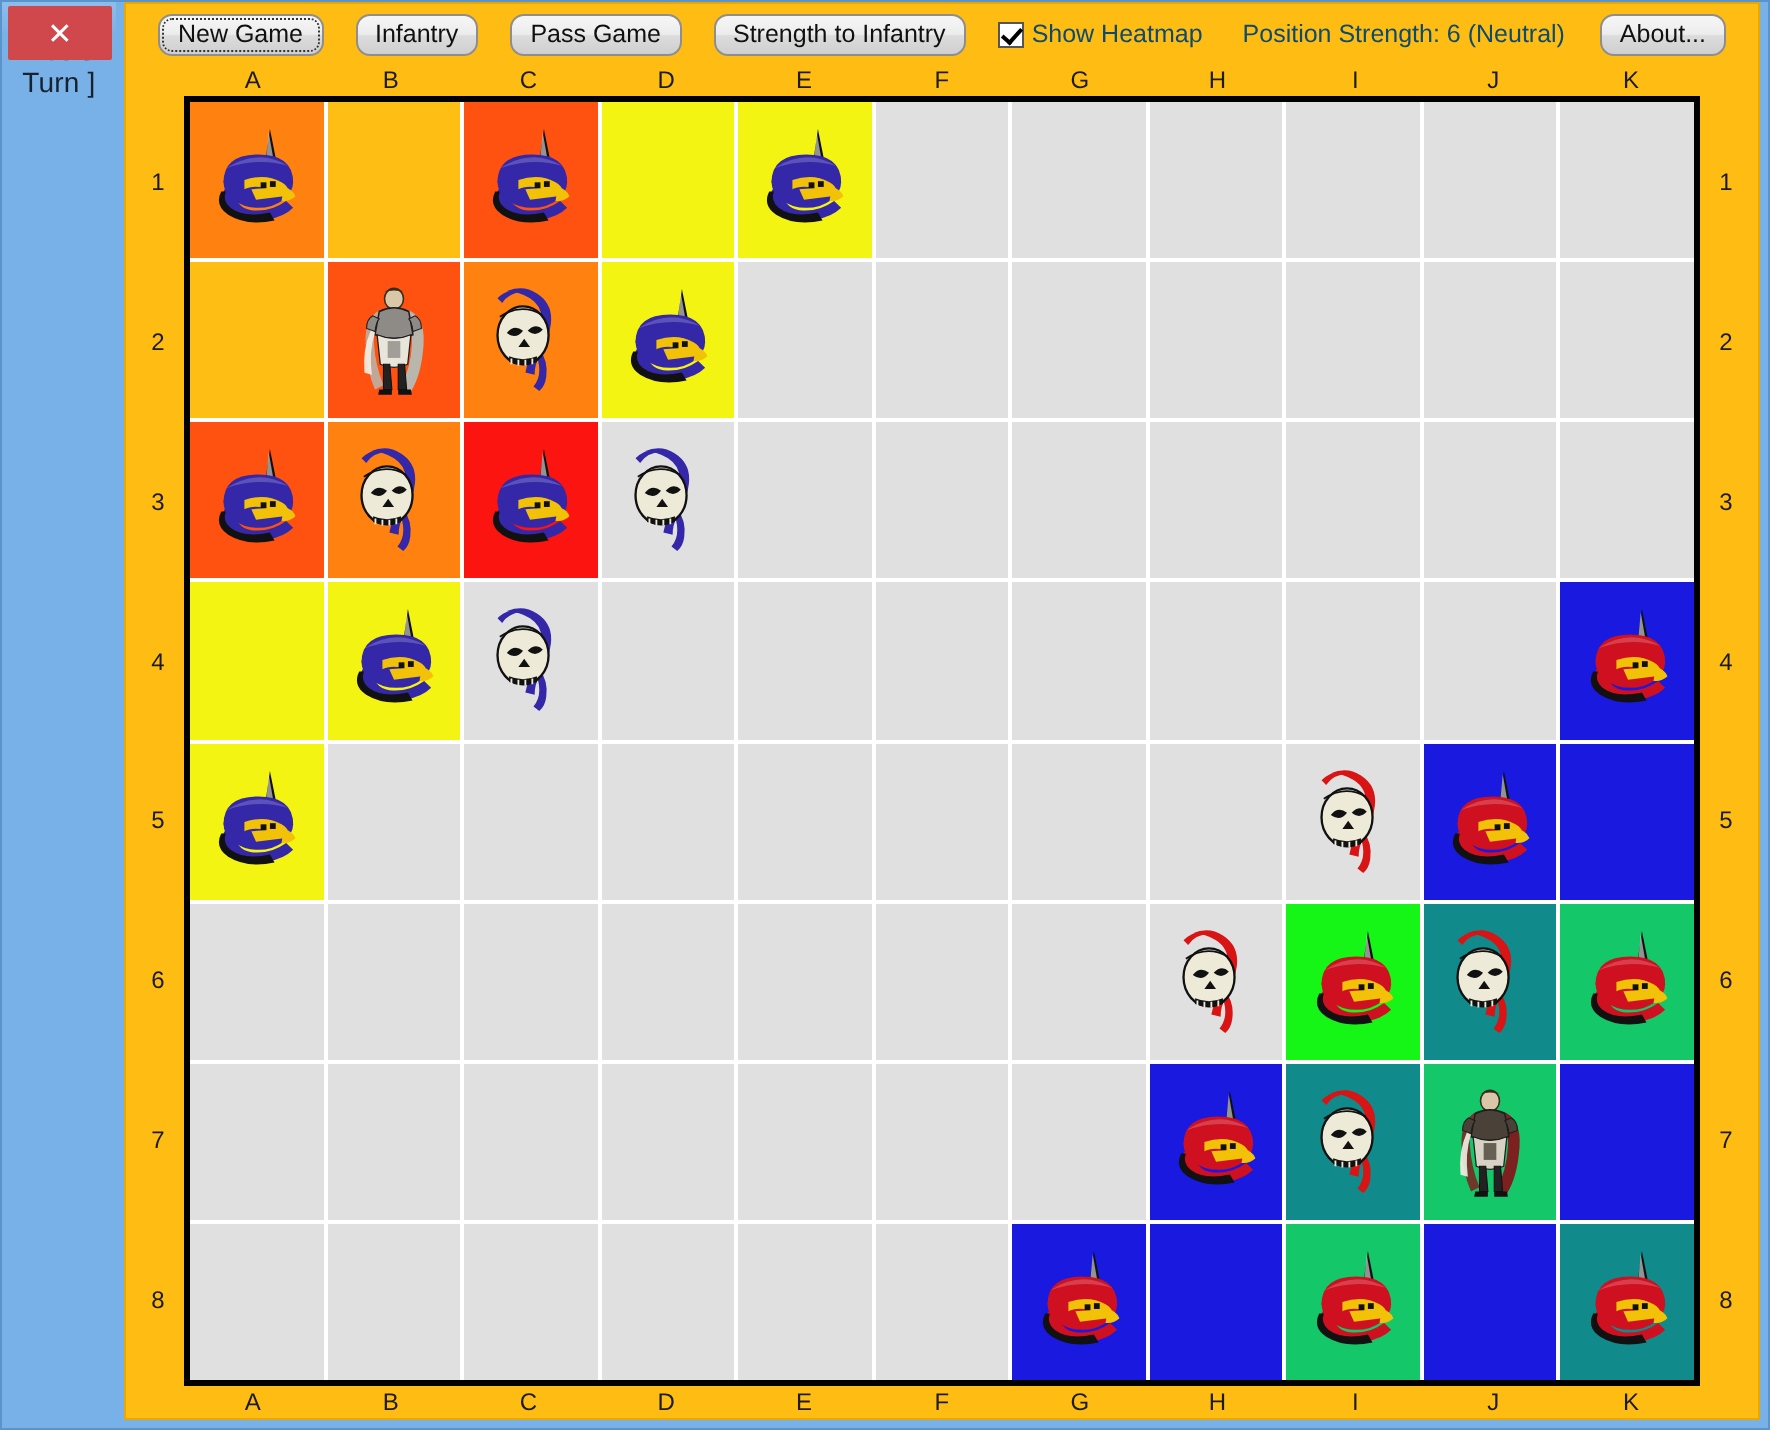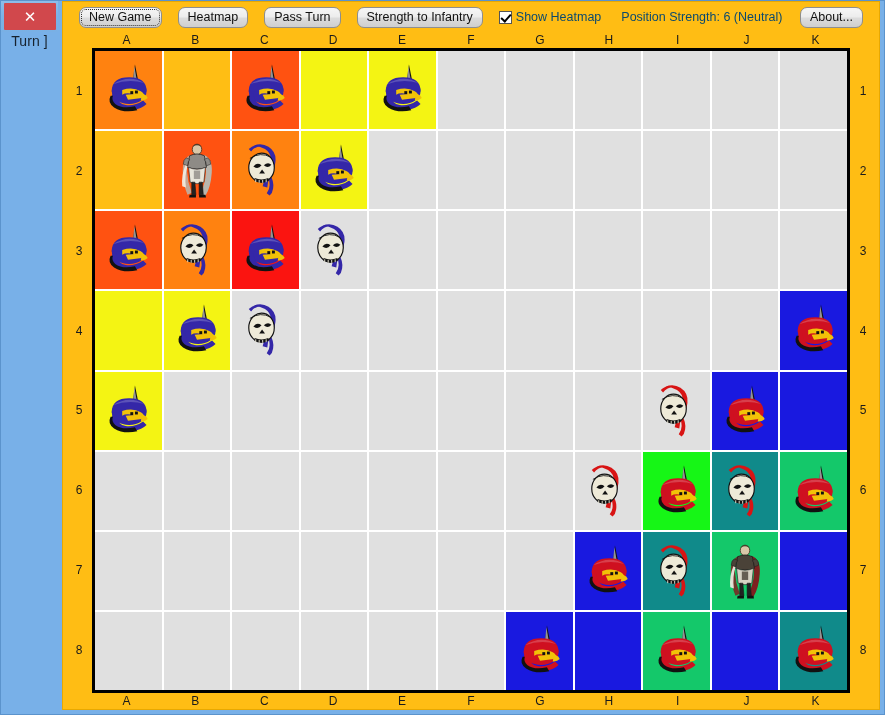--- a/index.html
+++ b/index.html
@@ -200,22 +200,22 @@
           <div class="bar-max"></div>
         </div>
       <div id="btn-close">✕</div>
     </div>
   </div>
 
   <div id="client">
 
     <div id="toolbar">
       <div class="tbtn focused">New Game</div>
-      <div class="tbtn">Heatmap</div>
-      <div class="tbtn">Pass Turn</div>
+      <div class="tbtn">Infantry</div>
+      <div class="tbtn">Pass Game</div>
       <div class="tbtn">Strength to Infantry</div>
       <div id="heatmap-wrap">
         <div id="heatmap-box"></div>
         <span class="tlabel">Show Heatmap</span>
       </div>
       <span class="tlabel">Position Strength: 6 (Neutral)</span>
       <div class="tbtn" id="about-btn">About...</div>
     </div>
 
     <div class="colhdr" id="colhdr-top">

